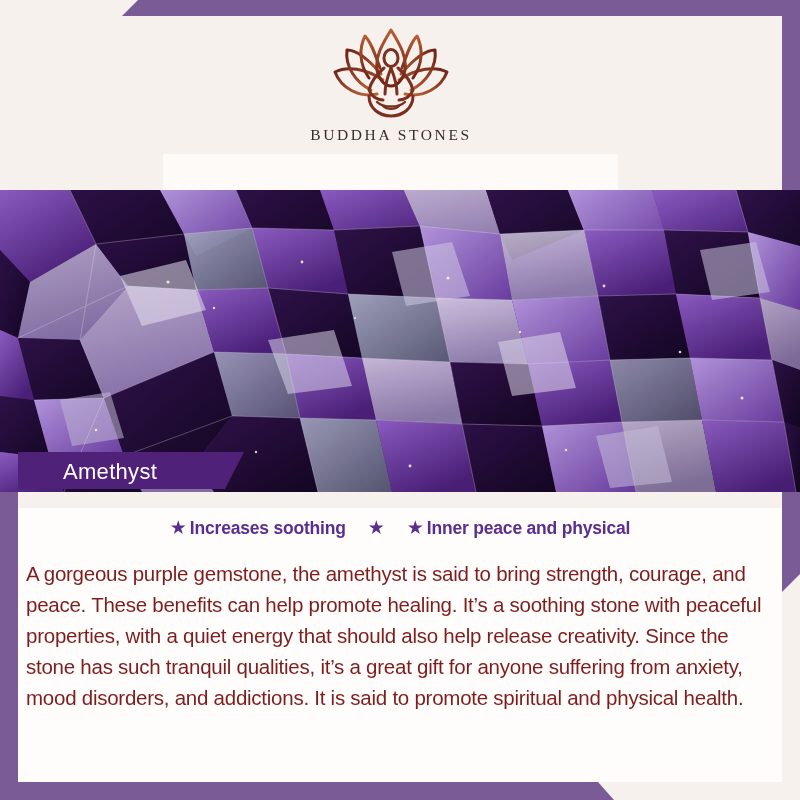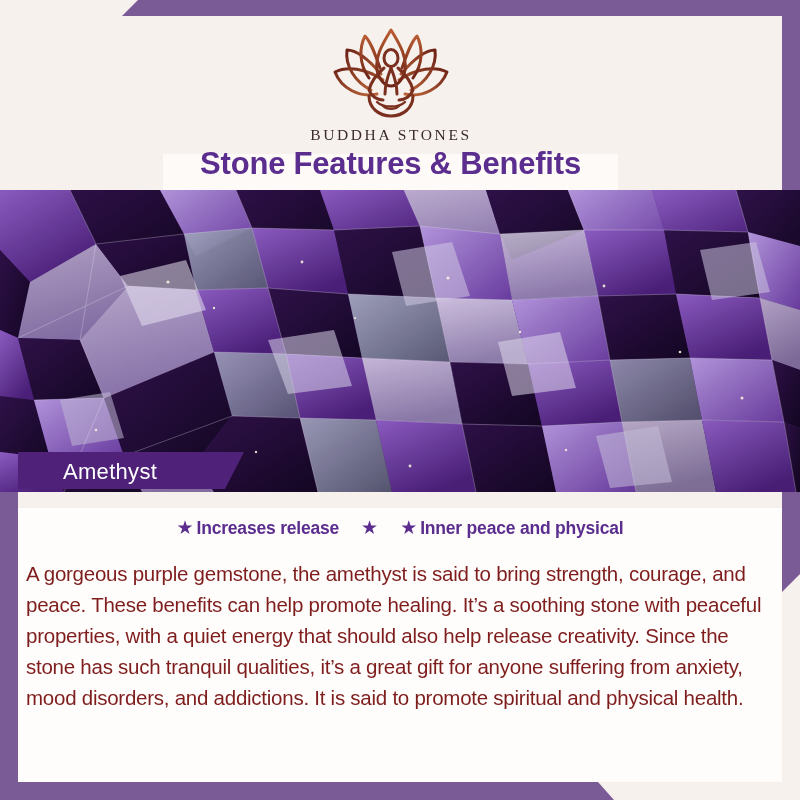--- a/index.html
+++ b/index.html
@@ -259,21 +259,20 @@
             <path d="M58 78 C62 82 70 82 74 78" stroke="#7b2f1e" stroke-width="2"></path>
           </g>
         </svg>
       </span>
       <span class="brand-name">BUDDHA STONES</span>
     </div>
 
     <div class="title-plate"></div>
   </div>
 
-  <div class="title-text">Stone Features &amp; Benefits</div>
 
   <div class="hero">
     <svg width="800" height="302" viewBox="0 0 800 302" xmlns="http://www.w3.org/2000/svg">
       <defs>
         <linearGradient id="bg1" x1="0" y1="0" x2="1" y2="1">
           <stop offset="0%" stop-color="#3b1a5c"></stop>
           <stop offset="45%" stop-color="#5c2d8a"></stop>
           <stop offset="100%" stop-color="#2a1038"></stop>
         </linearGradient>
         <linearGradient id="fl" x1="0" y1="0" x2="1" y2="1">
@@ -407,21 +406,21 @@
 
   <div class="stone-label"></div>
   <div class="stone-label-text">Amethyst</div>
 
   <div class="cream-gap"></div>
   <div class="content-panel"></div>
 
   <div class="benefits-row">
     <div class="benefit">
       <span class="benefit-star">★</span>
-      <span class="benefit-label">Increases release</span>
+      <span class="benefit-label">Increases soothing</span>
     </div>
     <div class="benefit">
       <span class="benefit-star">★</span>
     </div>
     <div class="benefit">
       <span class="benefit-star">★</span>
       <span class="benefit-label">Inner peace and physical</span>
     </div>
   </div>
 

